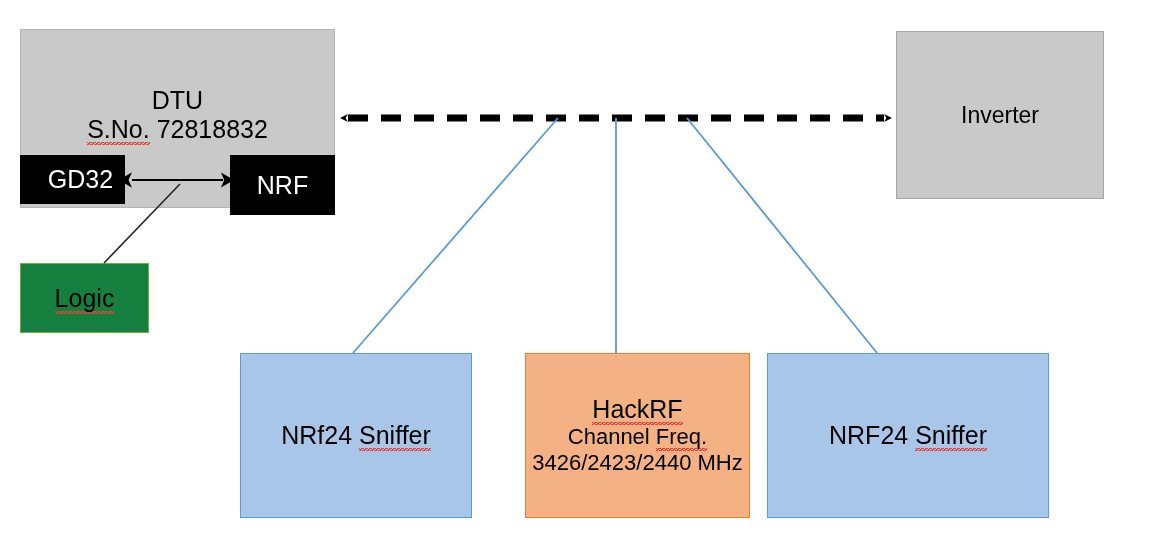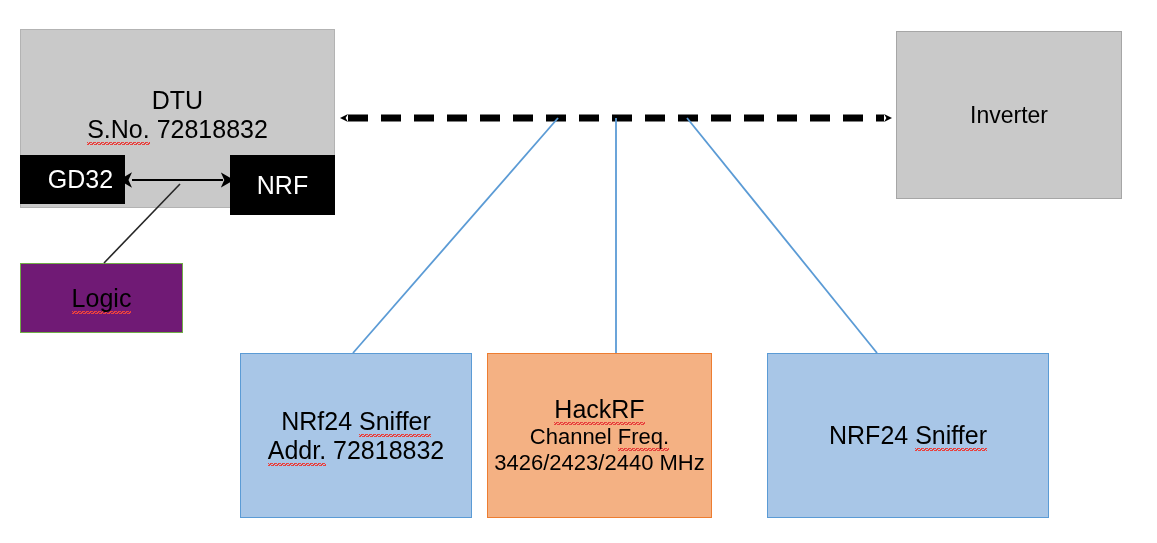--- a/index.html
+++ b/index.html
@@ -48,45 +48,45 @@
     display: flex;
     align-items: center;
     justify-content: center;
     font-size: 25px;
   }
   #gd32-box { left: 20px; top: 155px; width: 105px; height: 49px; padding-left: 16px; }
   #nrf-box  { left: 230px; top: 155px; width: 105px; height: 60px; }
 
   
   #logic-box {
-    left: 20px; top: 263px; width: 163px; height: 70px;
-    background: #701a75;
+    left: 20px; top: 263px; width: 129px; height: 70px;
+    background: #15803d;
     border: 1px solid #70ad47;
   }
   #logic-box .ln { font-size: 25px; }
 
   
   #inverter-box {
-    left: 896px; top: 31px; width: 226px; height: 168px;
+    left: 896px; top: 31px; width: 208px; height: 168px;
     background: #c9c9c9;
     border: 1px solid #a6a6a6;
   }
   #inverter-box .ln { font-size: 23px; }
 
   
   .sniffer {
     background: #a8c6e7;
     border: 1px solid #5b9bd5;
   }
   #sniffer-left  { left: 240px; top: 353px; width: 232px; height: 165px; }
   #sniffer-right { left: 767px; top: 353px; width: 282px; height: 165px; }
   .sniffer .ln { font-size: 25px; }
 
   #hackrf-box {
-    left: 487px; top: 353px; width: 225px; height: 165px;
+    left: 525px; top: 353px; width: 225px; height: 165px;
     background: #f4b183;
     border: 1px solid #ed7d31;
   }
   #hackrf-box .ln-title { font-size: 25px; }
   #hackrf-box .ln-sub   { font-size: 22px; }
 
   
   .sq {
     background-image:
       repeating-linear-gradient(135deg,
@@ -127,21 +127,20 @@
   <div class="node" id="logic-box">
     <div class="ln"><span class="sq">Logic</span></div>
   </div>
 
   <div class="node" id="inverter-box">
     <div class="ln">Inverter</div>
   </div>
 
   <div class="node sniffer" id="sniffer-left">
     <div class="ln"><span>NRf24 </span><span class="sq">Sniffer</span></div>
-    <div class="ln"><span class="sq">Addr.</span><span> 72818832</span></div>
   </div>
 
   <div class="node" id="hackrf-box">
     <div class="ln-title"><span class="sq">HackRF</span></div>
     <div class="ln-sub"><span>Channel </span><span class="sq">Freq.</span></div>
     <div class="ln-sub">3426/2423/2440 MHz</div>
   </div>
 
   <div class="node sniffer" id="sniffer-right">
     <div class="ln"><span>NRF24 </span><span class="sq">Sniffer</span></div>

